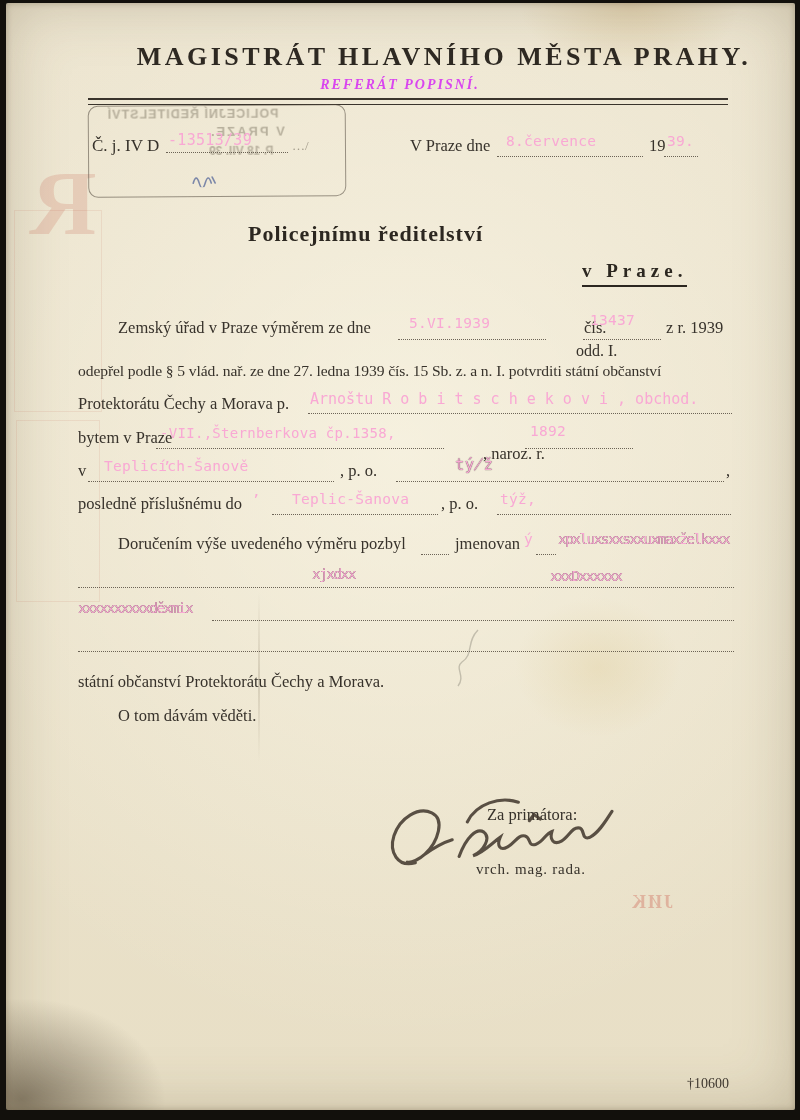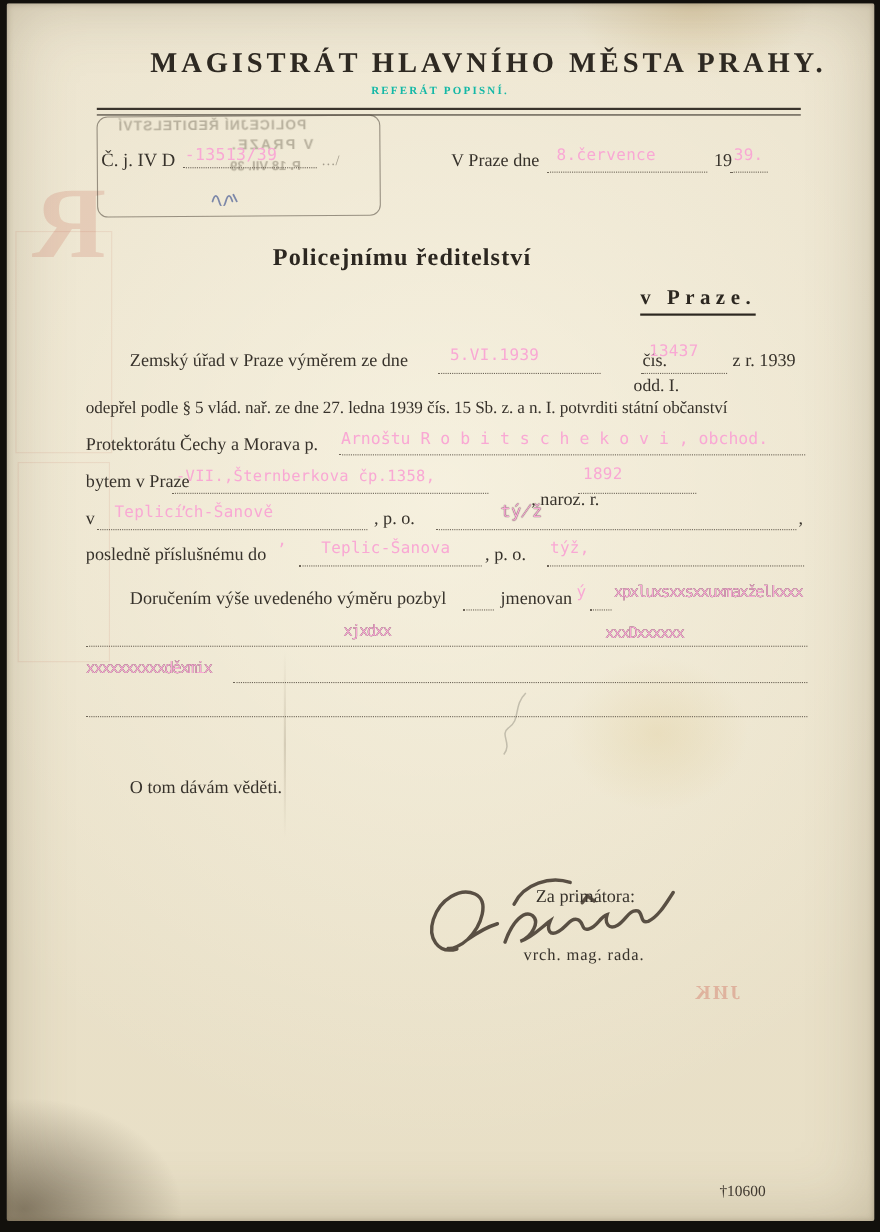--- a/index.html
+++ b/index.html
@@ -13,21 +13,21 @@
       radial-gradient(26% 13% at 2% 99%, rgba(58,46,30,.55), rgba(0,0,0,0) 70%),
       linear-gradient(#ece4cf,#e8dfc6);
     box-shadow: inset 0 0 60px rgba(104,88,58,.28), inset 0 0 6px rgba(80,66,44,.35);}
   .p{position:absolute;white-space:nowrap;}
   .print{font-family:"Liberation Serif","DejaVu Serif",serif;font-size:16.5px;color:#37322b;}
   .typed{font-family:"DejaVu Sans Mono",monospace;font-weight:400;font-size:14.5px;
          color:#f9a8d4;letter-spacing:.3px;}
   .strike{letter-spacing:-1.6px;text-shadow:0 0 .6px #272117;}
   .dots{border-bottom:1.6px dotted rgba(70,62,50,.78);height:0;}
   .title{width:100%;text-align:center;font-weight:700;font-size:26px;letter-spacing:3.5px;color:#2e2922;}
-  .subtitle{width:100%;text-align:center;font-weight:700;font-size:10px;letter-spacing:2px;color:#14b8a6;}
+  .subtitle{width:100%;text-align:center;font-weight:700;font-size:14px;letter-spacing:2px;color:#d946ef;font-style:italic;}
   .rule2{border-top:2.2px solid #3a342c;border-bottom:1.8px solid #3a342c;height:4px;}
   .stamp{border:1.5px solid rgba(78,70,58,.55);border-radius:10px;transform:rotate(-.4deg);}
   .mirror{transform:scaleX(-1);filter:blur(.4px);color:rgba(128,120,102,.5);
           font-family:"Liberation Sans","DejaVu Sans",sans-serif;font-weight:700;}
   .addr1{font-weight:700;font-size:22px;letter-spacing:1px;color:#2c2720;}
   .addr2{font-weight:700;font-size:19px;letter-spacing:5px;color:#2c2720;
          border-bottom:2.2px solid #2c2720;padding-bottom:3px;}
   .sig-label{font-size:16.5px;color:#37322b;}
   .sig-svg{transform:rotate(-3deg);}
   .bleed{color:rgba(185,60,45,.16);font-weight:700;transform:scaleX(-1);filter:blur(.5px);}
@@ -121,32 +121,33 @@
 
   <div class="p dots" style="left:78px;top:587px;width:656px;"></div>
   <div class="p typed strike" style="left:312px;top:566px;">xjxdxx</div>
   <div class="p typed strike" style="left:550px;top:568px;">xxxDxxxxxx</div>
 
   <div class="p typed strike" style="left:78px;top:600px;">xxxxxxxxxxděxmix</div>
   <div class="p dots" style="left:212px;top:620px;width:522px;"></div>
 
   <div class="p dots" style="left:78px;top:651px;width:656px;"></div>
 
+  <div class="p print" style="left:78px;top:672px;">státní občanství Protektorátu Čechy a Morava.</div>
   <div class="p print" style="left:118px;top:706px;">O tom dávám věděti.</div>
 
   <svg class="p" style="left:448px;top:628px;" width="40" height="60" viewBox="0 0 40 60">
     <path d="M30,2 C18,14 26,26 14,34 C6,40 18,48 10,58" fill="none" stroke="rgba(110,105,95,.35)" stroke-width="1.4"></path>
   </svg>
 
   <div class="p sig-label" style="left:487px;top:805px;">Za primátora:</div>
   <svg class="p sig-svg" style="left:380px;top:792px;" width="250" height="84" viewBox="0 0 250 84">
     <g fill="none" stroke="#453b30" stroke-width="3.1" stroke-linecap="round" opacity=".88">
       <path d="M34,66 C16,70 8,54 14,38 C21,20 40,10 53,17 C66,24 58,46 44,58 C38,63 30,66 26,65 M44,58 C55,51 64,47 72,45"></path>
       <path d="M88,28 C98,10 122,4 140,11"></path>
       <path d="M78,62 C86,43 97,34 104,39 C111,45 103,58 92,62 C102,60 112,50 120,45 C116,53 119,59 127,55 C135,51 138,43 145,45 C151,47 147,56 155,54 C163,52 165,44 172,42 C169,50 173,56 181,52 C189,48 192,38 200,40 C205,42 201,52 209,50 C219,46 227,33 233,25"></path>
       <path d="M150,30 l5,-6 l6,5"></path>
     </g>
   </svg>
   <div class="p print" style="left:476px;top:861px;font-size:15px;letter-spacing:.8px;">vrch. mag. rada.</div>
 
   <div class="p bleed" style="left:630px;top:892px;font-size:18px;letter-spacing:2px;color:rgba(200,70,55,.30);">JИK</div>
-  <div class="p print" style="left:654px;top:1076px;font-size:14px;color:#3f382f;">†10600</div>
+  <div class="p print" style="left:687px;top:1076px;font-size:14px;color:#3f382f;">†10600</div>
 </div>
 
 </body></html>

